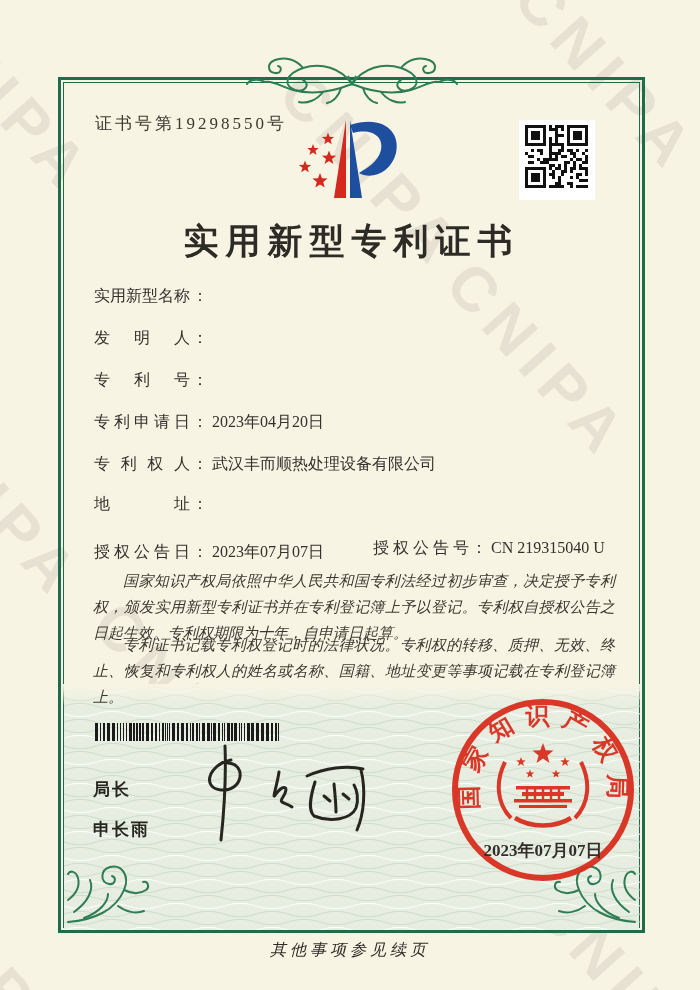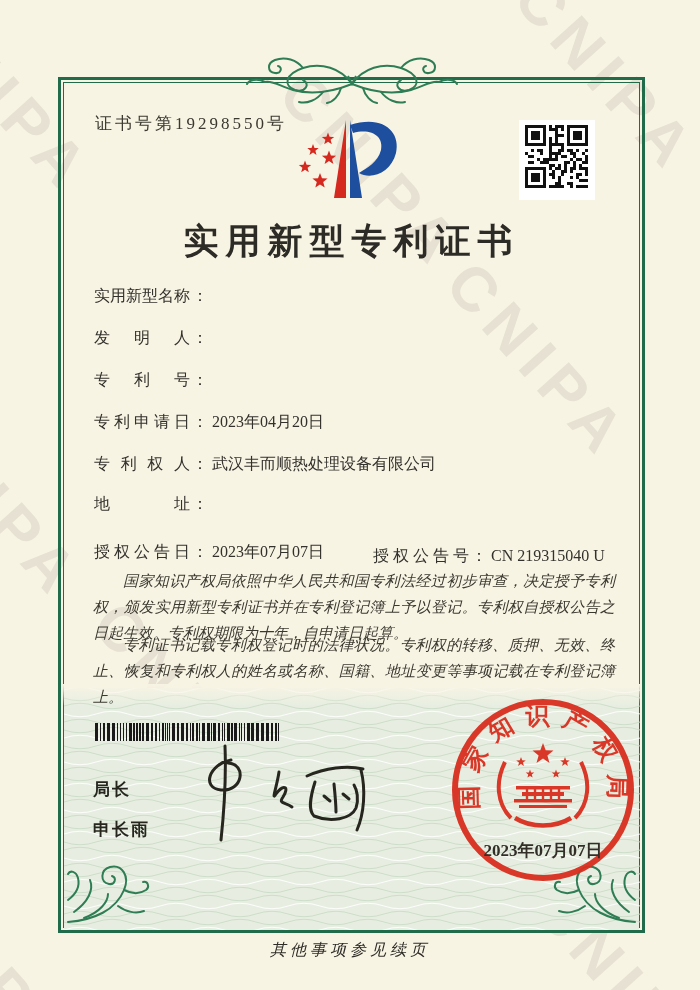--- a/index.html
+++ b/index.html
@@ -309,21 +309,21 @@
       </div>
       <div class="frow" style="top:208px">
         <span class="flabel">地址</span>
         <span class="fcolon">：</span>
       </div>
       <div class="frow2" style="left:0;top:256px">
         <span class="flabel">授权公告日</span>
         <span class="fcolon">：</span>
         <span class="fvalue">2023年07月07日</span>
       </div>
-      <div class="frow2" style="left:279px;top:260px">
+      <div class="frow2" style="left:279px;top:252px">
         <span class="flabel">授权公告号</span>
         <span class="fcolon">：</span>
         <span class="fvalue">CN 219315040 U</span>
       </div>
     </div>
 
     <div class="para" style="top:488px">国家知识产权局依照中华人民共和国专利法经过初步审查，决定授予专利权，颁发实用新型专利证书并在专利登记簿上予以登记。专利权自授权公告之日起生效。专利权期限为十年，自申请日起算。</div>
     <div class="para" style="top:552px">专利证书记载专利权登记时的法律状况。专利权的转移、质押、无效、终止、恢复和专利权人的姓名或名称、国籍、地址变更等事项记载在专利登记簿上。</div>
 
     <div class="barcode" id="barcode">

